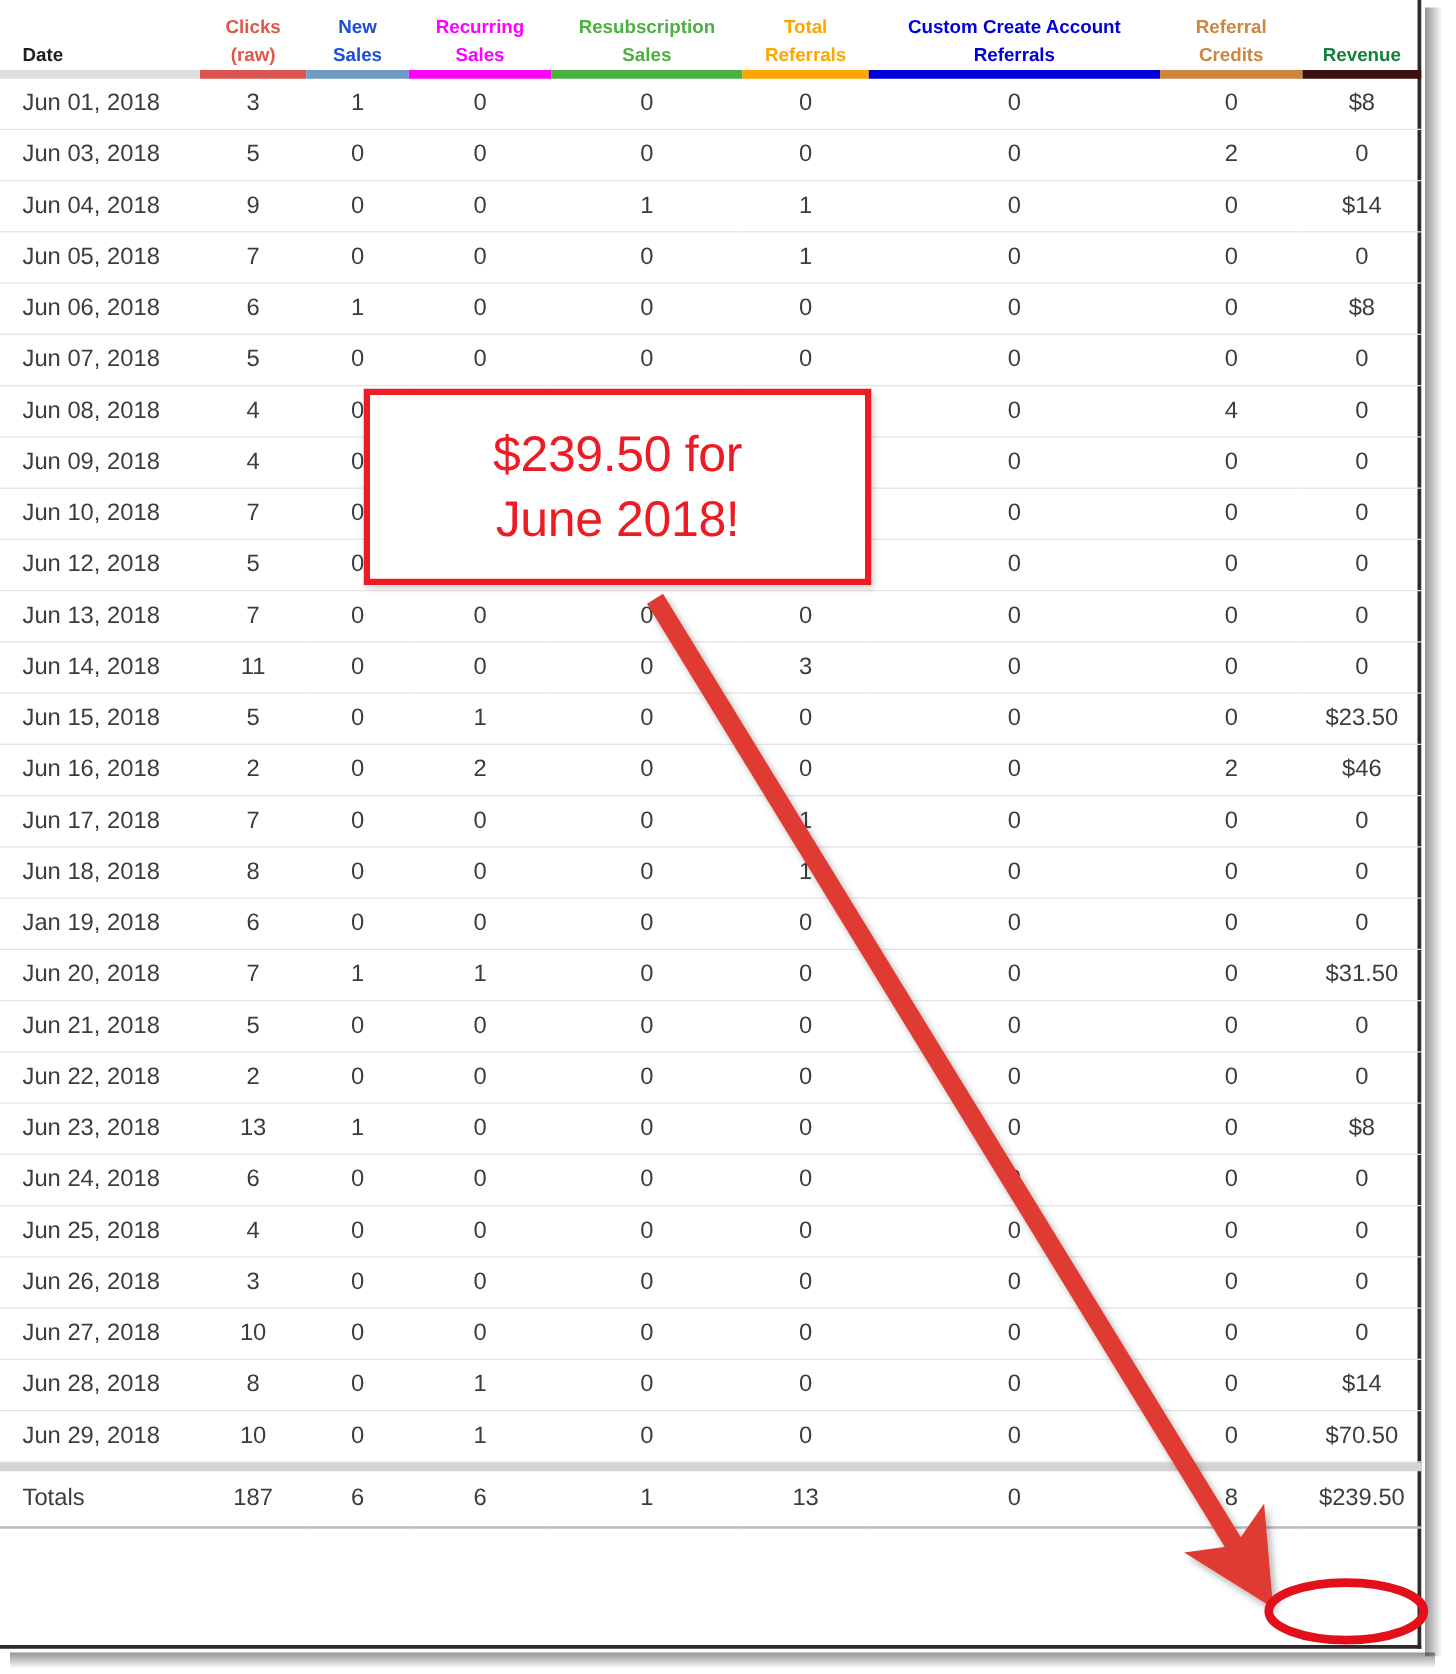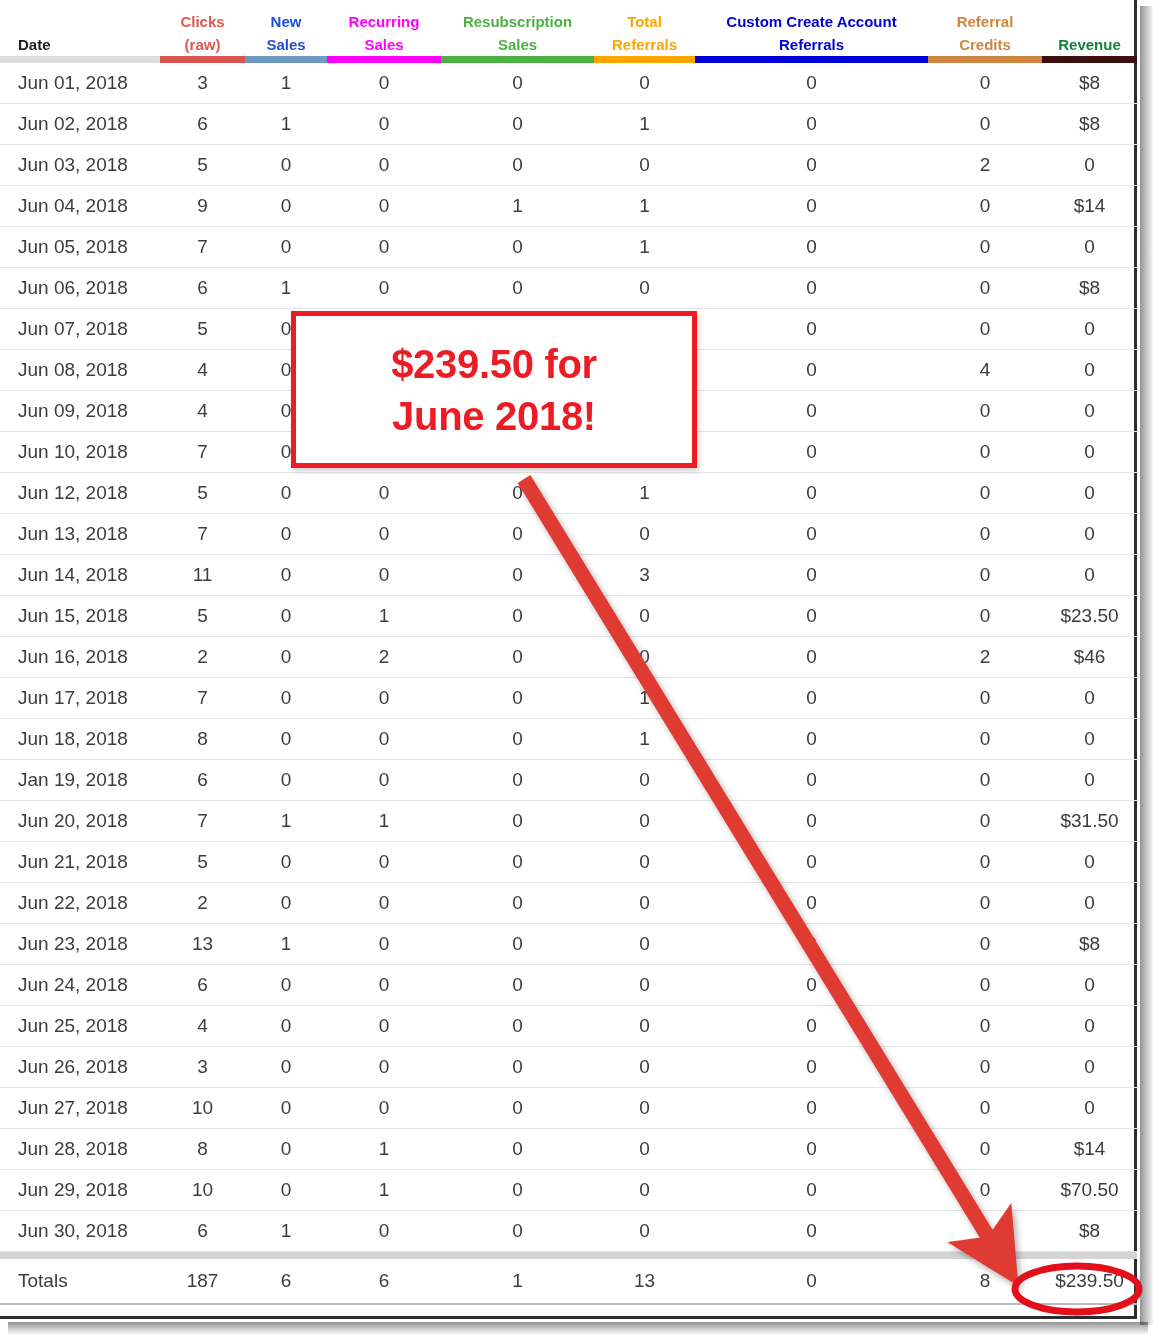--- a/index.html
+++ b/index.html
@@ -168,21 +168,21 @@
     box-sizing: border-box;
     display: flex;
     flex-direction: column;
     align-items: center;
     justify-content: center;
     box-shadow: 2px 3px 5px rgba(0,0,0,0.18);
   }
   #callout .ln {
     color: #ed1c24;
     font-size: 40px;
-    font-weight: bold;
+    font-weight: normal;
     line-height: 52px;
     letter-spacing: -0.3px;
     white-space: nowrap;
   }
 </style>
 </head>
 <body>
 
 <div id="screen">
 
@@ -239,31 +239,20 @@
             <td>3</td>
             <td>1</td>
             <td>0</td>
             <td>0</td>
             <td>0</td>
             <td>0</td>
             <td>0</td>
             <td>$8</td>
           </tr>
           <tr class="data-row">
-            <td class="date-cell">Jun 02, 2018</td>
-            <td>6</td>
-            <td>1</td>
-            <td>0</td>
-            <td>0</td>
-            <td>1</td>
-            <td>0</td>
-            <td>0</td>
-            <td>$8</td>
-          </tr>
-          <tr class="data-row">
             <td class="date-cell">Jun 03, 2018</td>
             <td>5</td>
             <td>0</td>
             <td>0</td>
             <td>0</td>
             <td>0</td>
             <td>0</td>
             <td>2</td>
             <td>0</td>
           </tr>
@@ -534,31 +523,20 @@
           <tr class="data-row">
             <td class="date-cell">Jun 29, 2018</td>
             <td>10</td>
             <td>0</td>
             <td>1</td>
             <td>0</td>
             <td>0</td>
             <td>0</td>
             <td>0</td>
             <td>$70.50</td>
-          </tr>
-          <tr class="data-row">
-            <td class="date-cell">Jun 30, 2018</td>
-            <td>6</td>
-            <td>1</td>
-            <td>0</td>
-            <td>0</td>
-            <td>0</td>
-            <td>0</td>
-            <td>0</td>
-            <td>$8</td>
           </tr>
         </tbody>
 
       <tfoot>
         <tr class="totals-sep">
           <td colspan="9"></td>
         </tr>
         <tr class="totals-row" id="totals-row">
             <td class="date-cell">Totals</td>
             <td>187</td>

